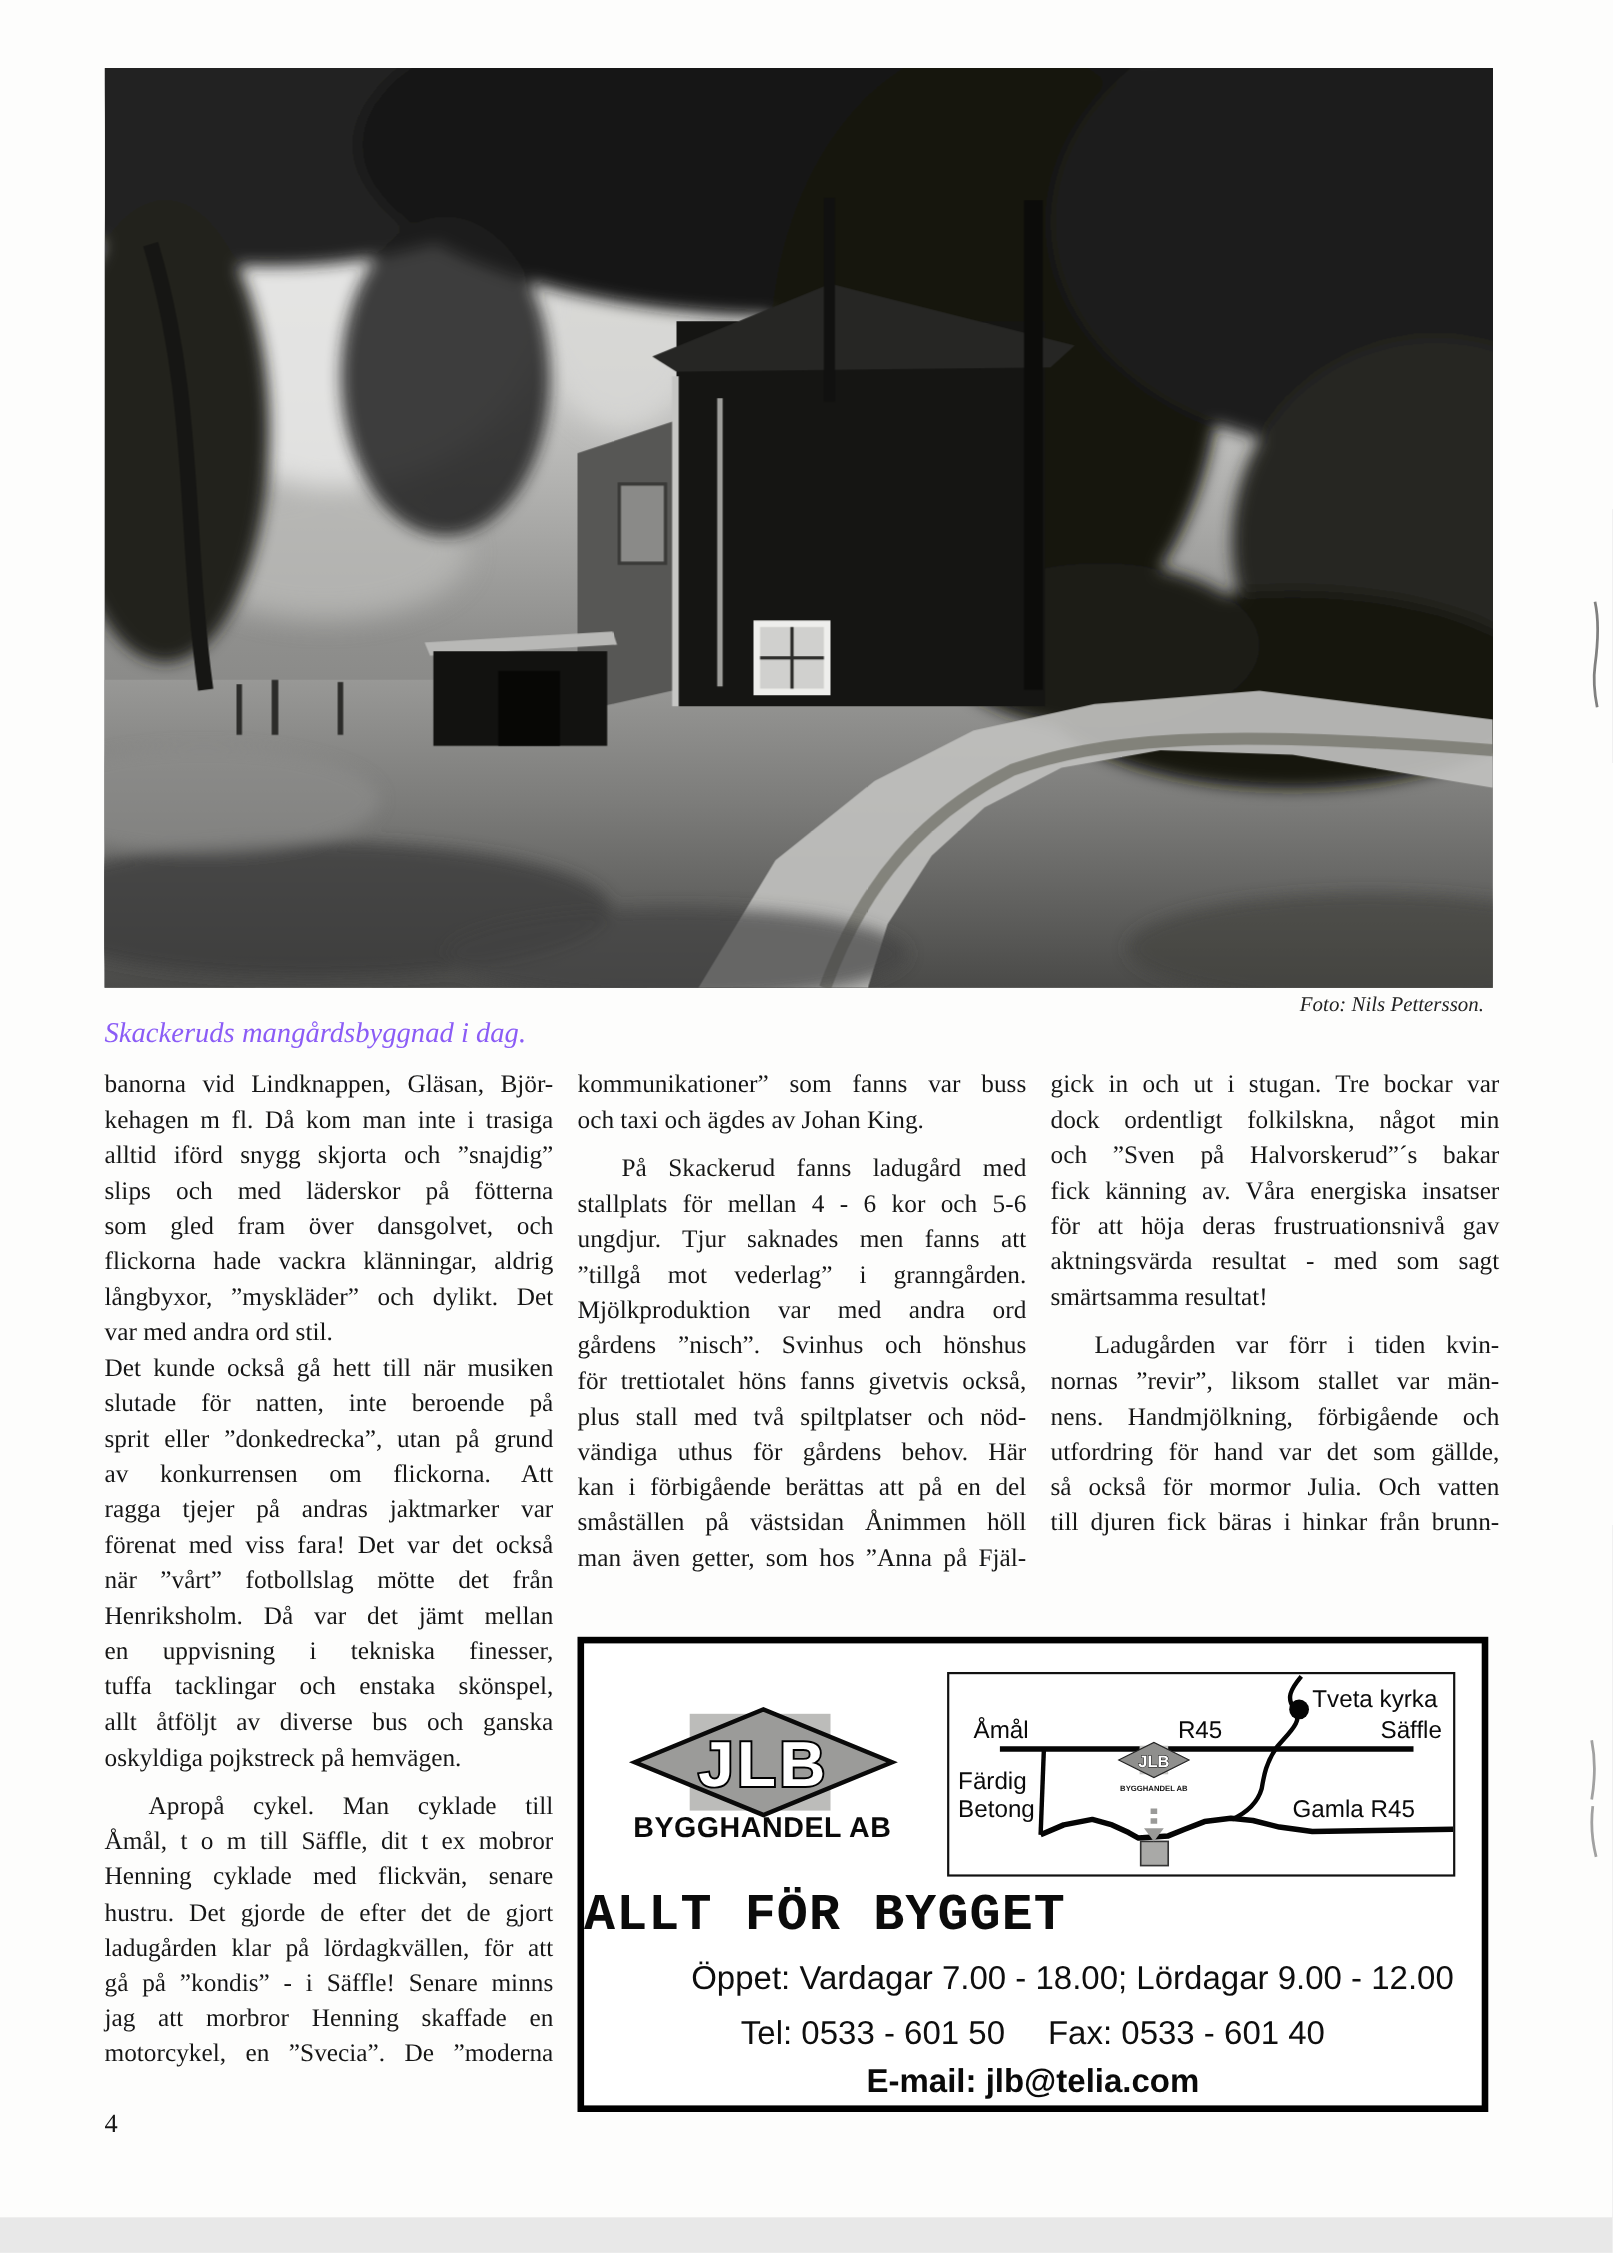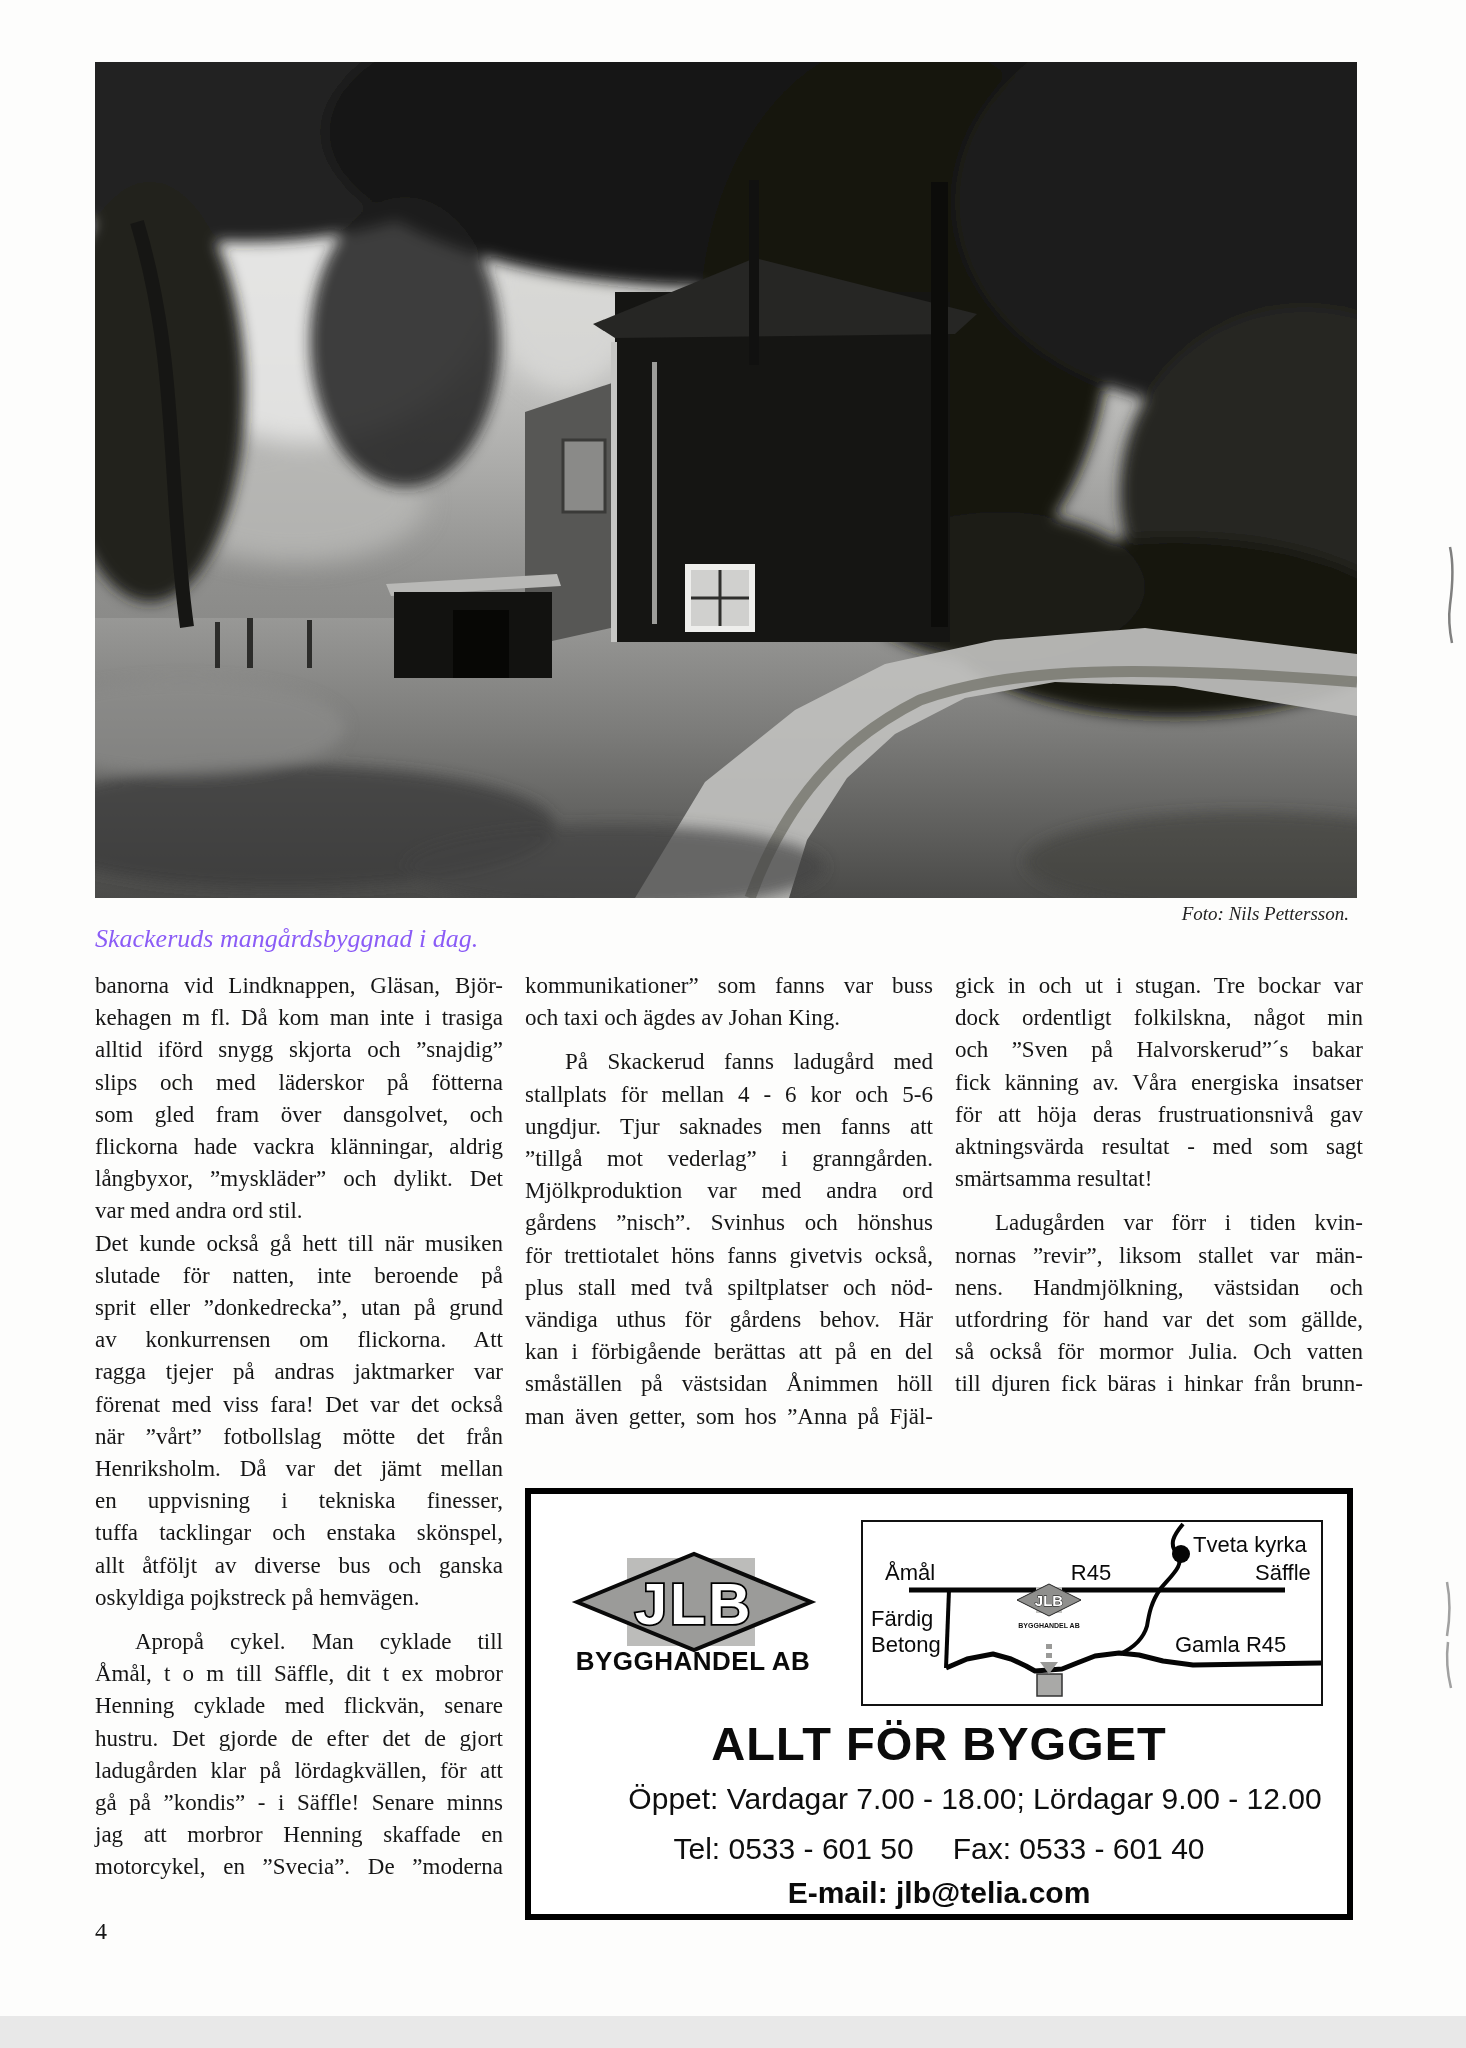--- a/index.html
+++ b/index.html
@@ -18,22 +18,22 @@
   .bodyline.indent{text-indent:40px;}
   .bodyline.gap{margin-top:12px;}
   .page-number{position:absolute;left:95px;top:1918px;font-size:24px;}
   
   .ad-box{position:absolute;left:525px;top:1488px;width:828px;height:432px;box-sizing:border-box;
         border:6px solid #000;background:#fff;font-family:"Liberation Sans", sans-serif;}
   .logo-svg{position:absolute;left:28px;top:56px;}
   .logo-sub{position:absolute;left:16px;top:152px;width:292px;text-align:center;
         font-size:26px;font-weight:bold;letter-spacing:.5px;color:#0a0a0a;}
   .map-box{position:absolute;left:330px;top:26px;width:458px;height:182px;border:2px solid #111;background:#fff;}
-  .ad-headline{position:absolute;left:0;top:222px;width:100%;text-align:center;
-        font-size:47px;font-weight:bold;letter-spacing:1px;color:#0b0b0b;}
+  .ad-headline{position:absolute;left:0;top:222px;width:100%;text-align:left;
+        font-size:47px;font-weight:bold;letter-spacing:1px;color:#0b0b0b;font-family:Liberation Mono, monospace;}
   .ad-hours{position:absolute;left:0;top:288px;width:100%;text-align:center;font-size:30px;color:#0e0e0e;padding-left:36px;}
   .ad-telfax{position:absolute;left:0;top:338px;width:100%;display:flex;justify-content:center;gap:39px;
         font-size:30px;color:#0e0e0e;}
   .ad-email{position:absolute;left:0;top:382px;width:100%;text-align:center;
         font-size:30px;font-weight:bold;color:#0a0a0a;}
   .map-label{font-family:"Liberation Sans", sans-serif;fill:#0a0a0a;}
   
   .mark1{position:absolute;left:1440px;top:545px;}
   .mark2{position:absolute;left:1438px;top:1580px;}
 </style>
@@ -176,21 +176,21 @@
   <div class="column" id="col-2">
       <div class="bodyline">gick in och ut i stugan. Tre bockar var</div>
       <div class="bodyline">dock ordentligt folkilskna, något min</div>
       <div class="bodyline">och ”Sven på Halvorskerud”´s bakar</div>
       <div class="bodyline">fick känning av. Våra energiska insatser</div>
       <div class="bodyline">för att höja deras frustruationsnivå gav</div>
       <div class="bodyline">aktningsvärda resultat - med som sagt</div>
       <div class="bodyline last">smärtsamma resultat!</div>
       <div class="bodyline gap indent">Ladugården var förr i tiden kvin-</div>
       <div class="bodyline">nornas ”revir”, liksom stallet var män-</div>
-      <div class="bodyline">nens. Handmjölkning, västsidan och</div>
+      <div class="bodyline">nens. Handmjölkning, förbigående och</div>
       <div class="bodyline">utfordring för hand var det som gällde,</div>
       <div class="bodyline">så också för mormor Julia. Och vatten</div>
       <div class="bodyline">till djuren fick bäras i hinkar från brunn-</div>
     </div>
 
   <div class="ad-box">
 
     <svg class="logo-svg" width="270" height="104" viewBox="0 0 270 104">
       <rect x="68" y="8" width="128" height="88" fill="#bcbcba"></rect>
       <polygon points="18,52 135,4 252,52 135,100" fill="#9b9b99" stroke="#0a0a0a" stroke-width="4"></polygon>

